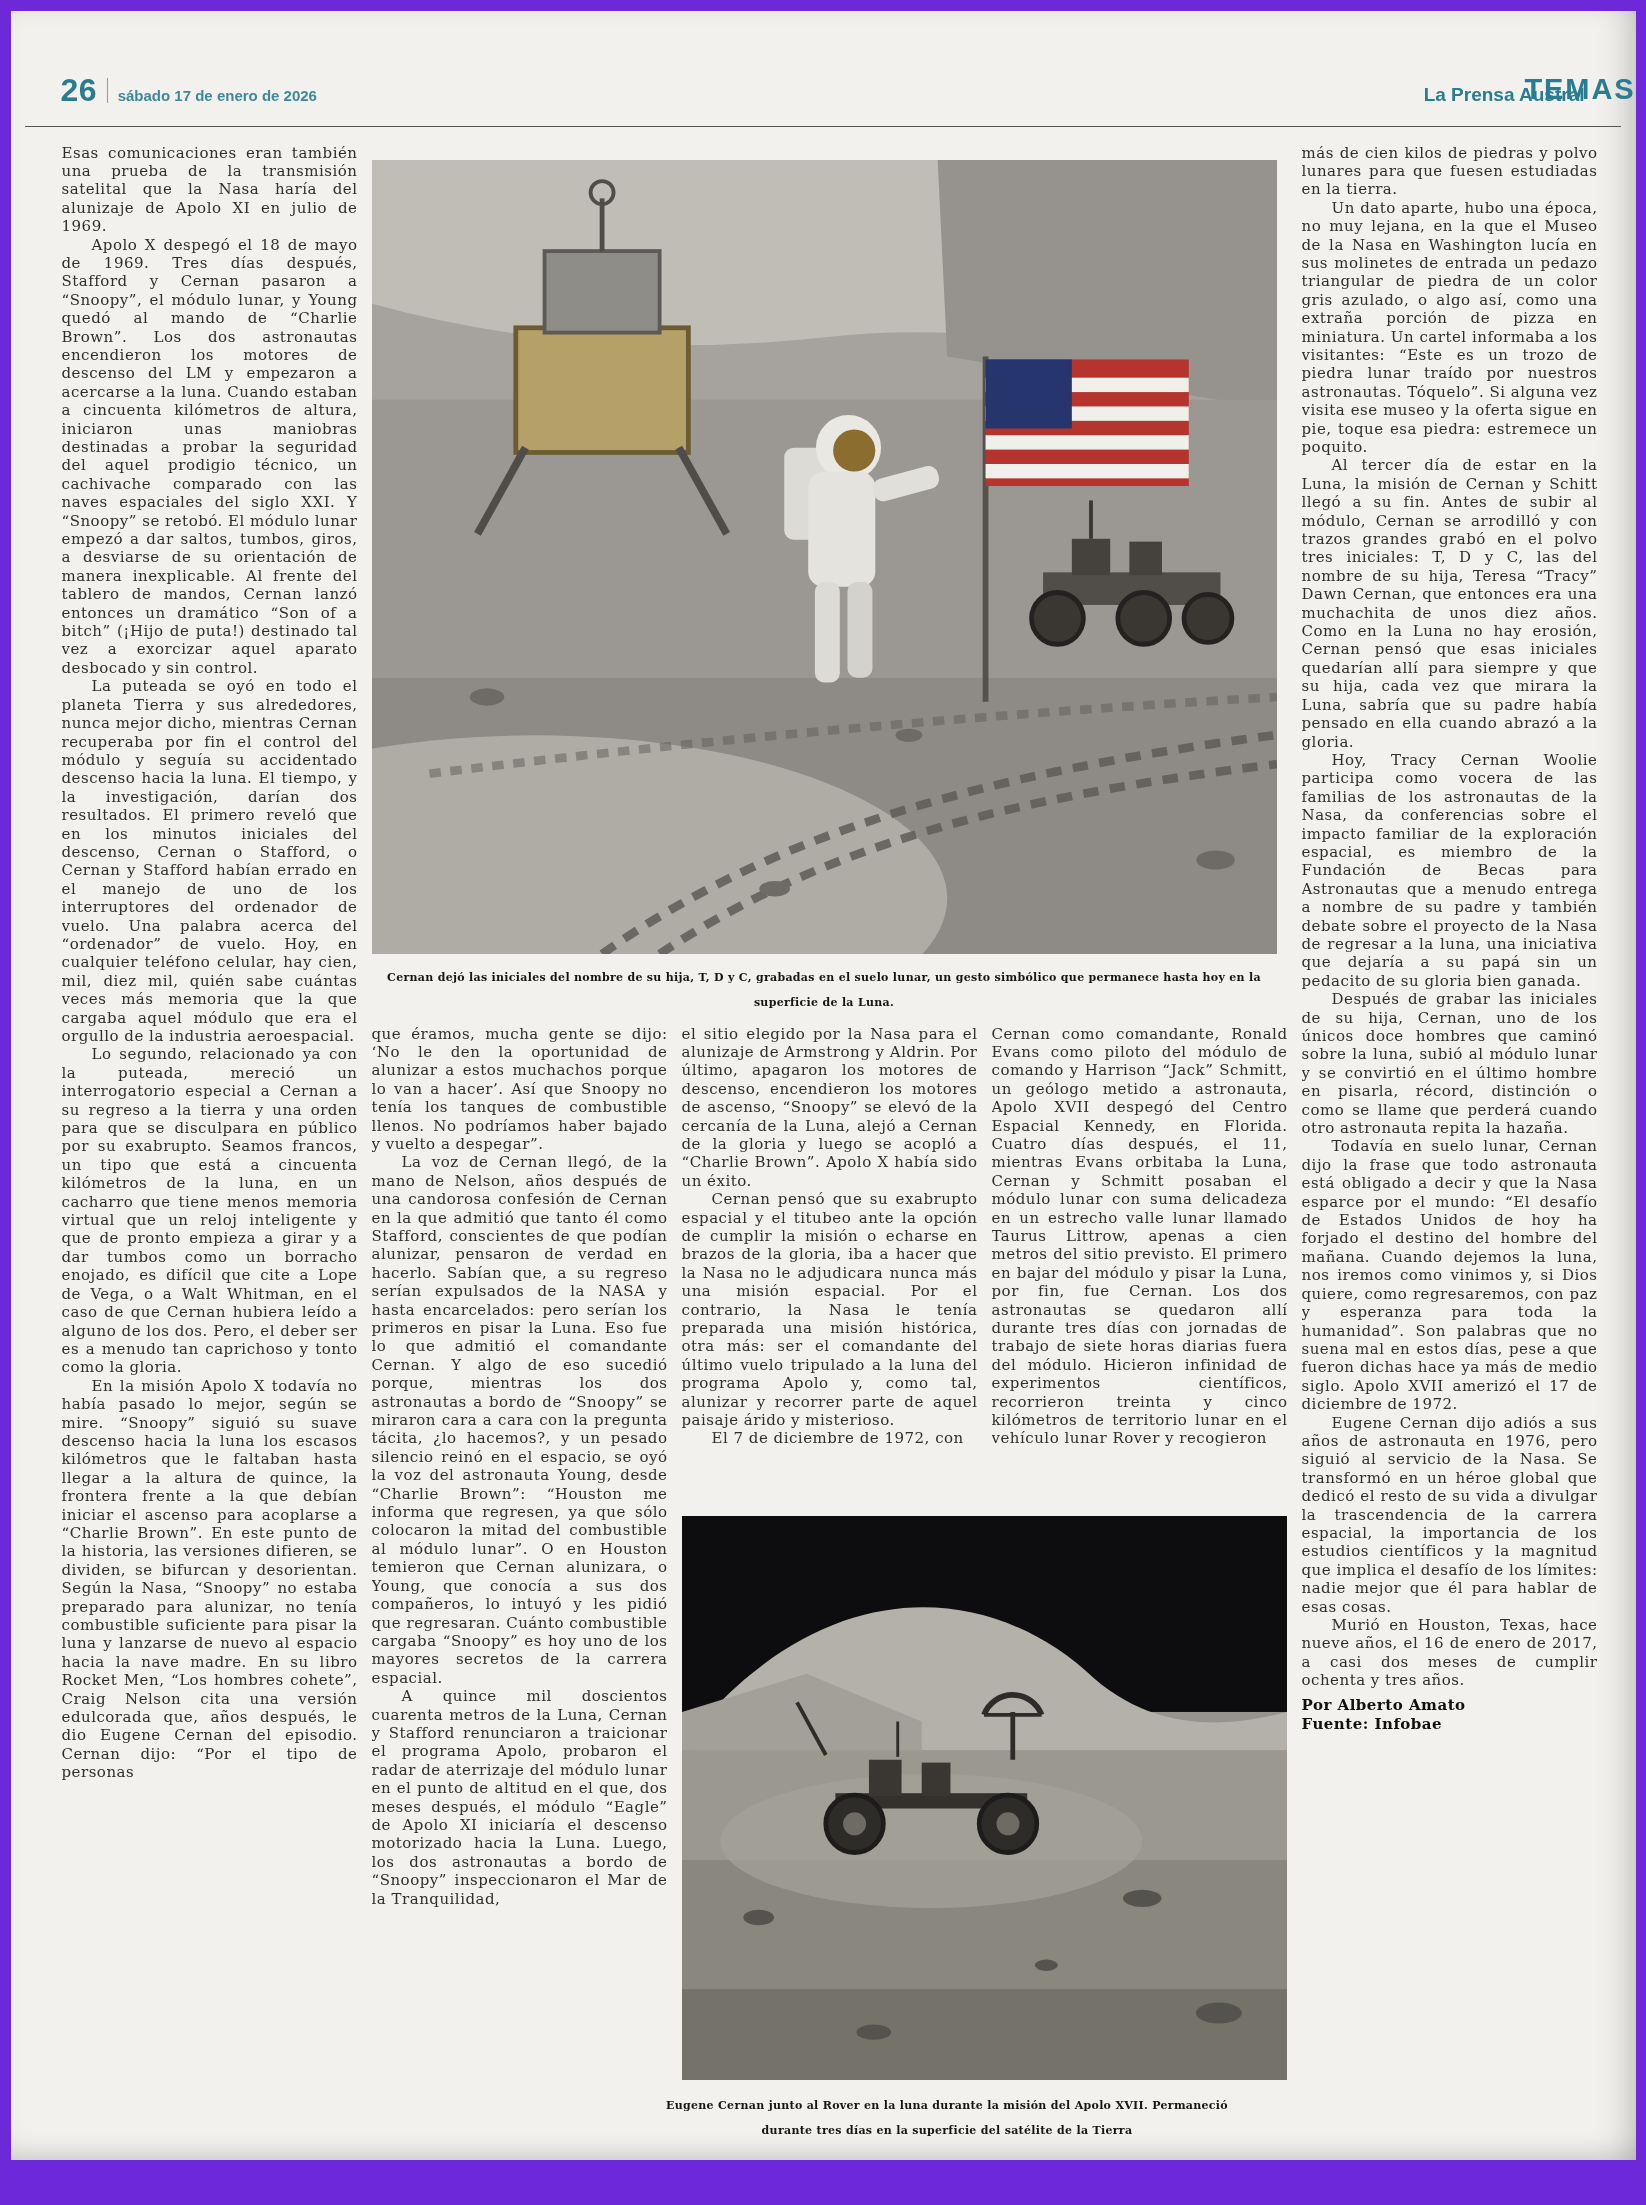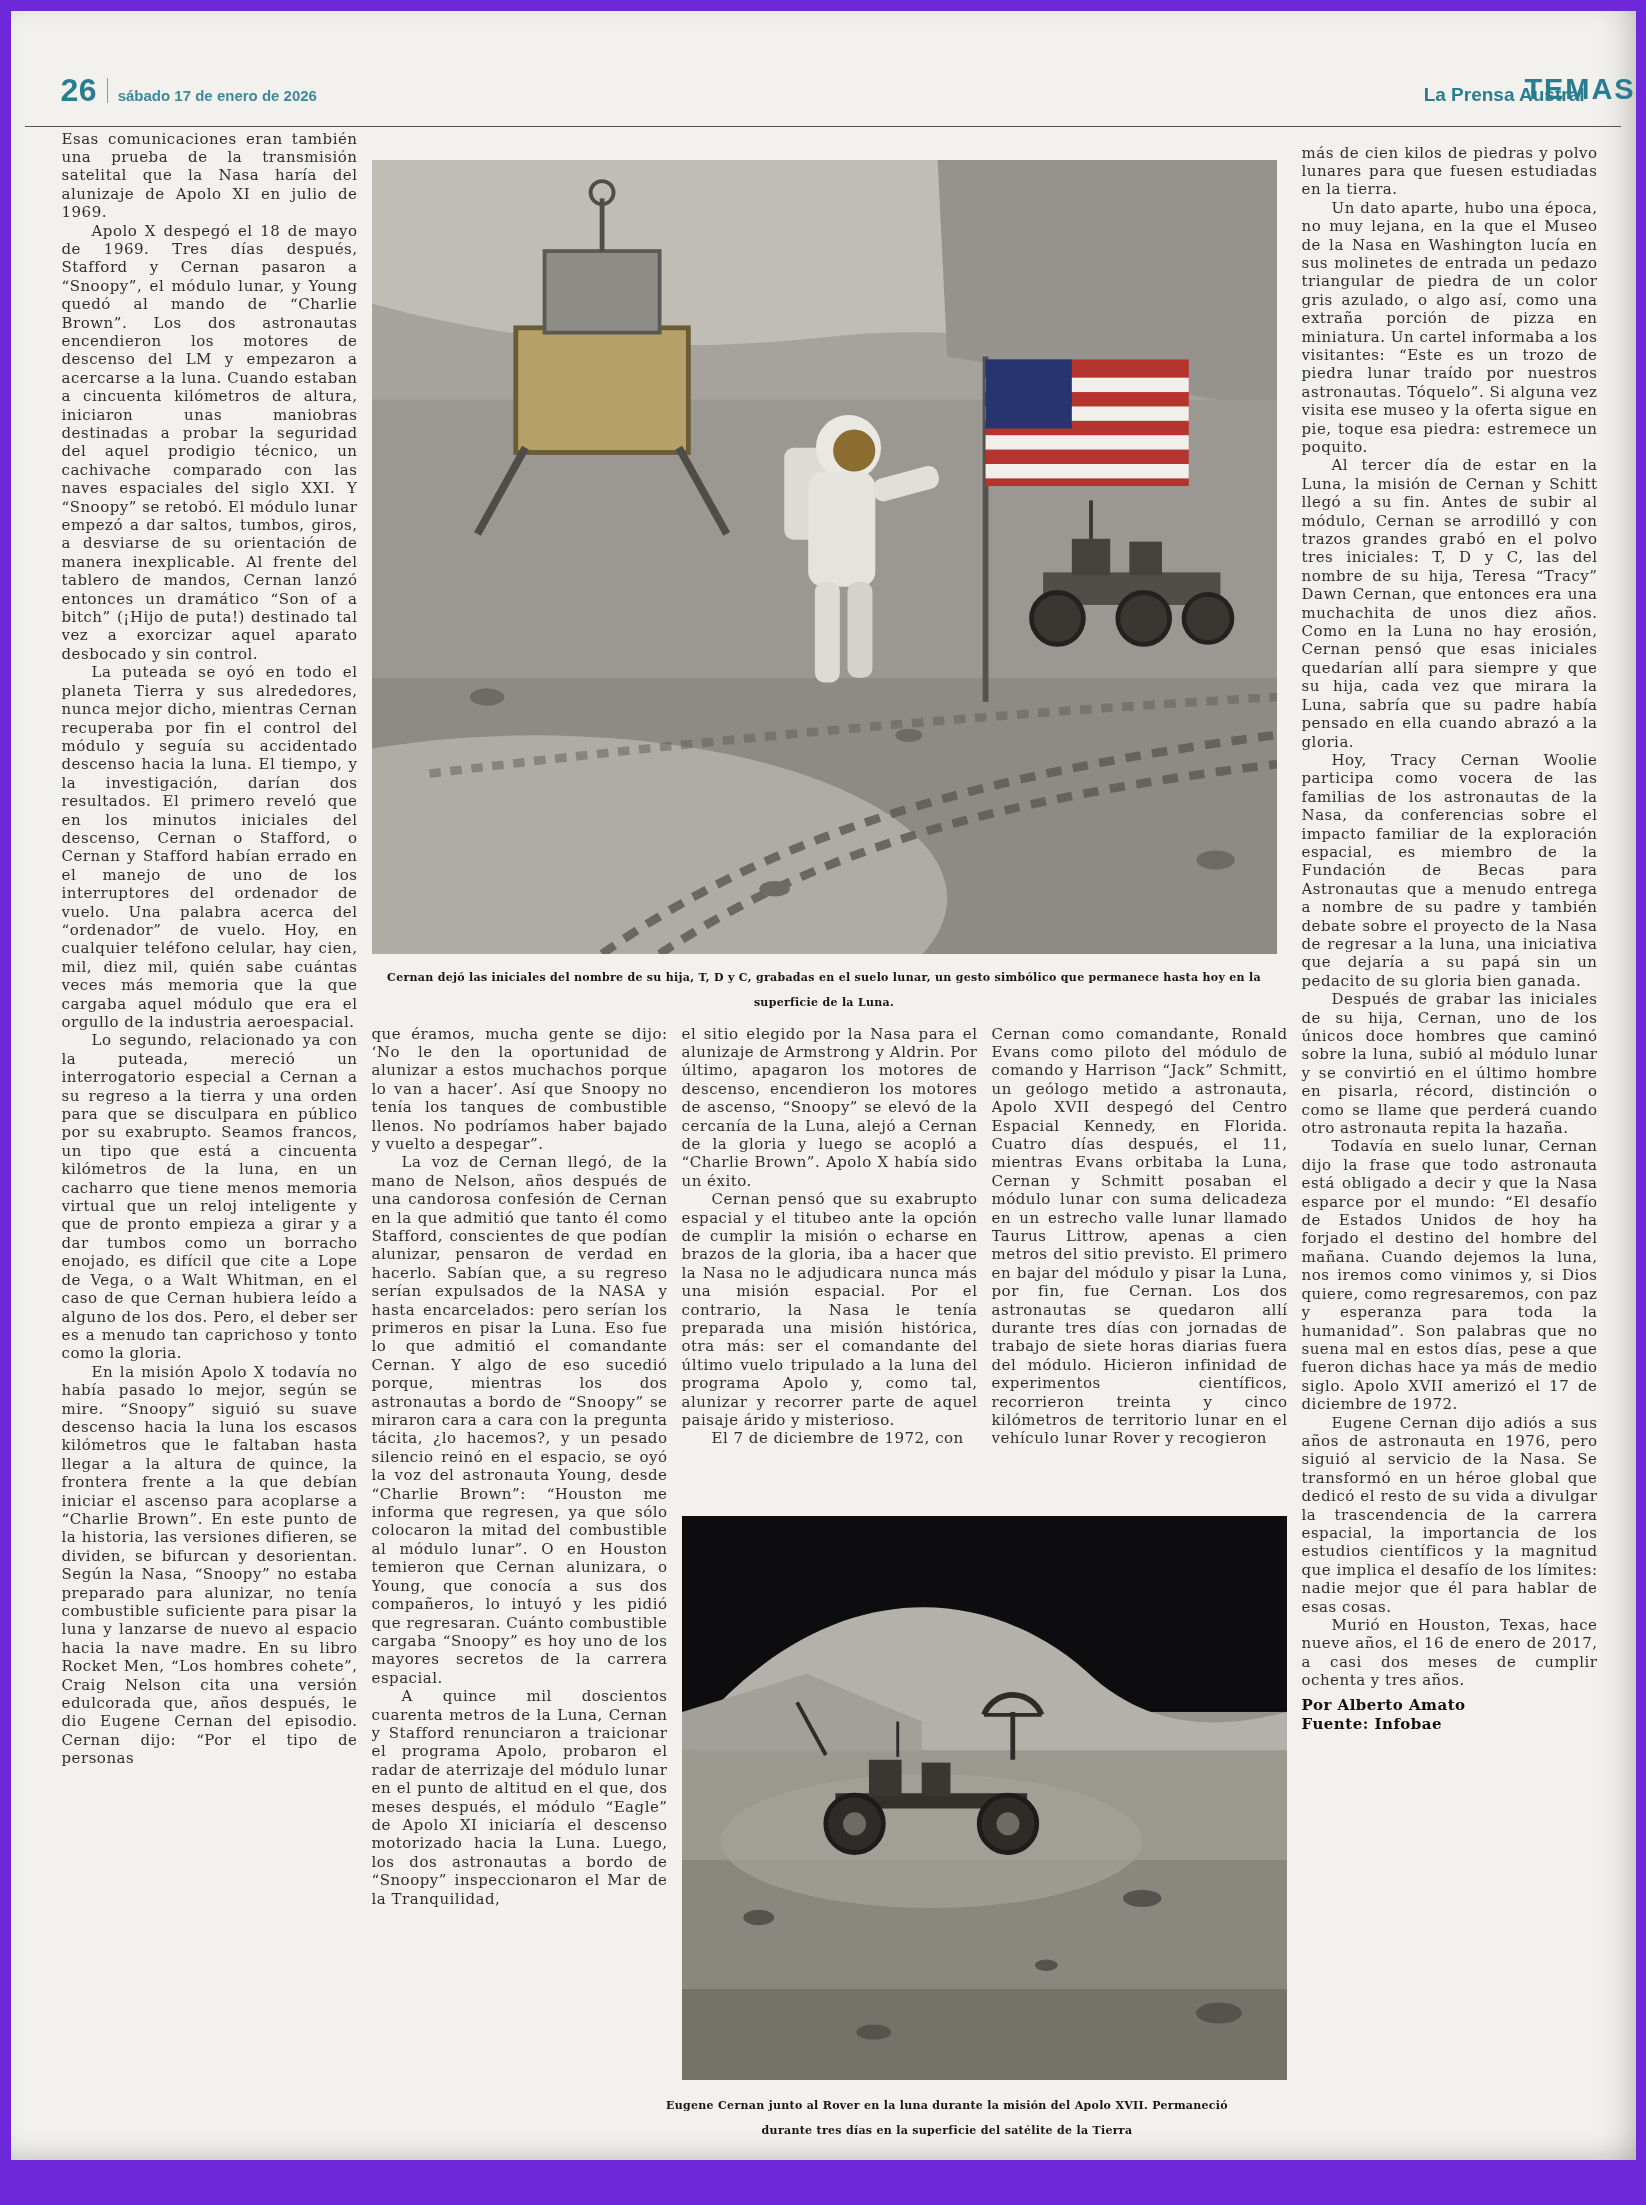--- a/index.html
+++ b/index.html
@@ -14,21 +14,21 @@
   .section-title{position:absolute;left:0;right:0;top:62px;text-align:right;color:#2a7d90;
         font-family:"Liberation Sans",sans-serif;font-weight:bold;font-size:29px;letter-spacing:1.9px;}
   .brand{position:absolute;right:51px;top:73px;color:#2a7d90;font-family:"Liberation Sans",sans-serif;
         font-weight:bold;font-size:19px;}
   .header-rule{position:absolute;left:14.4px;right:14.4px;top:115px;height:1.9px;background:#555;}
   
   .col{position:absolute;width:296px;font-size:15px;line-height:18.4px;text-align:justify;
        color:#2f2e2c;letter-spacing:0.5px;overflow:hidden;hyphens:auto;}
   .col p{margin:0;text-indent:30px;}
   .col p.cont{text-indent:0;}
-  #col1{left:51px;top:119px;height:1964px;}
+  #col1{left:51px;top:133px;height:1964px;}
   #col2{left:361px;top:1014px;height:1116px;}
   #col3{left:671px;top:1014px;height:484px;}
   #col4{left:981px;top:1014px;height:484px;}
   #col5{left:1291px;top:133px;height:1998px;}
   .byline{margin-top:6.7px;font-weight:bold;color:#101010;}
   
   .photo{position:absolute;overflow:hidden;background:#a6a39e;}
   .photo svg{display:block;width:100%;height:100%;}
   #photo1{left:361px;top:149px;width:905px;height:794px;}
   #photo2{left:671px;top:1505px;width:605px;height:564px;}

